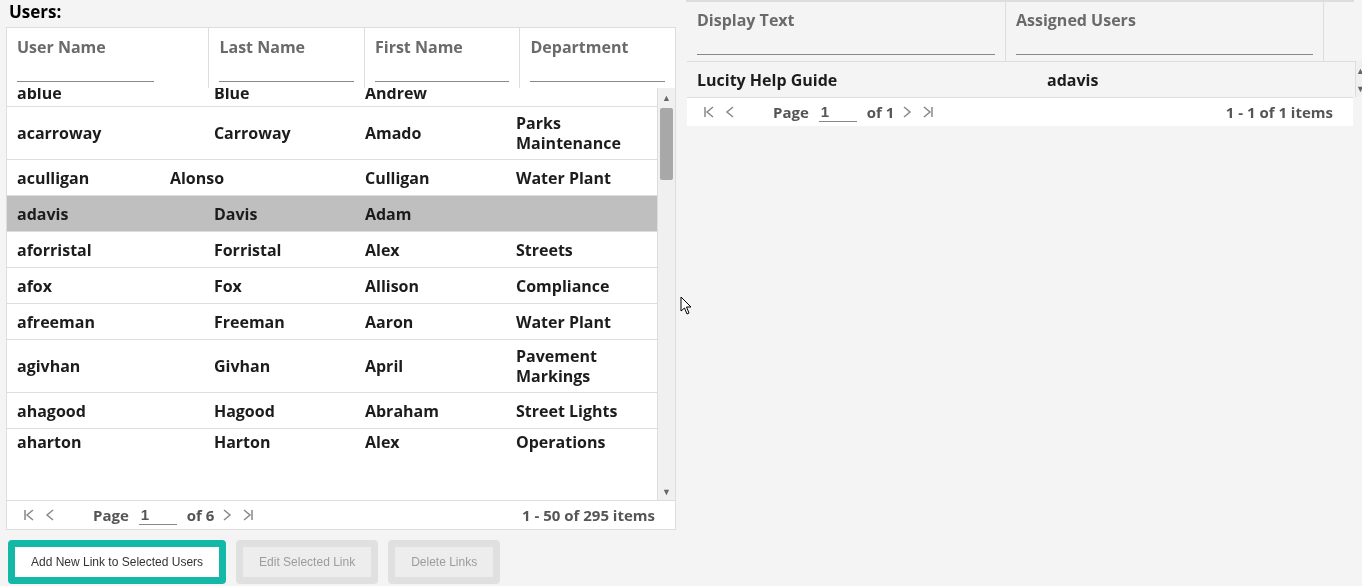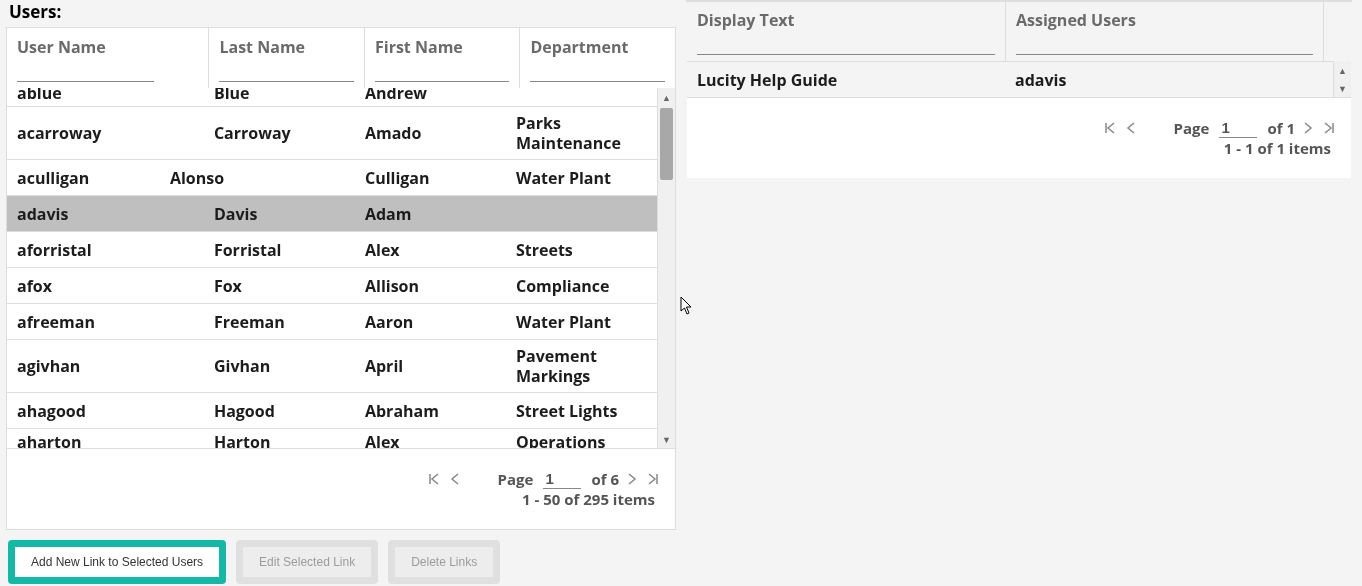--- a/index.html
+++ b/index.html
@@ -40,21 +40,21 @@
   .grid-header .col:first-child{border-left:none;}
   .filter-input{
     border:none;border-bottom:1px solid #888;background:transparent;
     width:100%;font-size:15px;padding:2px 0;outline:none;color:var(--text);
   }
   .grid-body{flex:1;overflow:hidden;position:relative;display:flex;min-height:0;}
   .rows{flex:1;overflow:hidden;}
   .row{display:flex;border-top:1px solid var(--border);min-height:36px;cursor:pointer;}
   .row.selected{background:var(--selected);}
   .row .cell{padding:6px 10px;font-weight:700;display:flex;align-items:center;line-height:1.25;}
-  .right-row{display:flex;border-top:1px solid var(--border);min-height:36px;}
+  .right-row{display:flex;border-top:1px solid var(--border);min-height:36px;gap:32px;}
   .right-row .cell{padding:6px 10px;font-weight:700;display:flex;align-items:center;}
 
   
   .u-c1{width:160px;}
   .u-c2{width:158px;margin-left:44px;}
   .u-c3{width:158px;}
   .u-c4{width:158px;}
   
   .l-c1{width:318px;}
   .l-c2{width:318px;}
@@ -62,23 +62,23 @@
   .vscroll{width:18px;background:var(--scroll-track);position:relative;border-left:1px solid var(--border);}
   .vscroll .arrow{position:absolute;left:0;width:100%;height:18px;display:flex;align-items:center;justify-content:center;color:#666;font-size:9px;cursor:pointer;}
   .vscroll .arrow.up{top:0;}
   .vscroll .arrow.down{bottom:0;}
   .vscroll .thumb{position:absolute;left:2px;right:2px;top:20px;height:72px;background:var(--scroll-thumb);border-radius:2px;}
 
   .vscroll-tiny{width:18px;background:var(--scroll-track);border-left:1px solid var(--border);display:flex;flex-direction:column;align-items:center;justify-content:center;}
   .vscroll-tiny .arrow{font-size:9px;color:#666;line-height:1;height:50%;display:flex;align-items:center;}
 
   .pager{
-    display:flex;align-items:flex-end;justify-content:space-between;
-    padding:20px 14px;border-top:1px solid var(--border);
-    font-weight:700;color:#555;font-size:15px;background:var(--panel-bg);flex-direction:column;
+    display:flex;align-items:center;justify-content:space-between;
+    padding:4px 14px;border-top:1px solid var(--border);
+    font-weight:700;color:#555;font-size:15px;background:var(--panel-bg);
   }
   .pager-left{display:flex;align-items:center;gap:6px;}
   .pager-btn{color:#888;cursor:pointer;padding:0 2px;font-size:12px;}
   .pager-btn svg{display:block;}
   .page-input{width:38px;border:none;border-bottom:1px solid #888;text-align:left;background:transparent;font-size:15px;font-weight:700;color:#555;padding:1px 2px;outline:none;margin:0 4px;}
   .page-label{font-weight:700;}
   .item-count{padding-right:6px;}
 
   .buttons{display:flex;gap:10px;padding:10px 8px 0 8px;}
   .btn{

